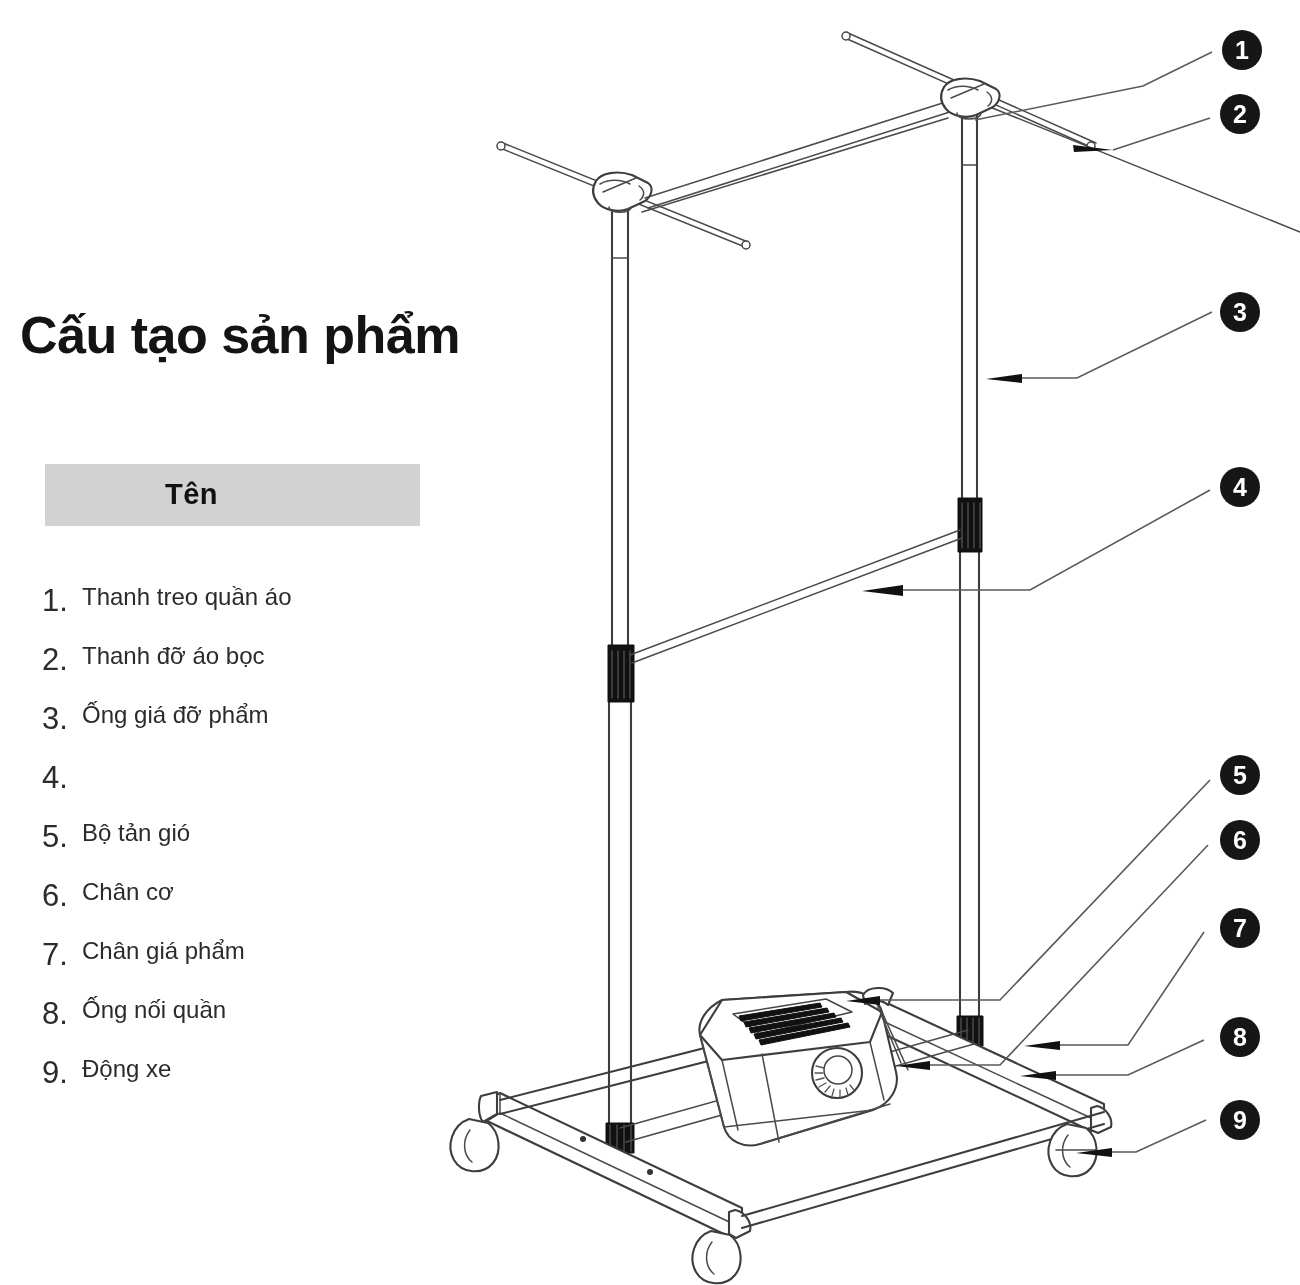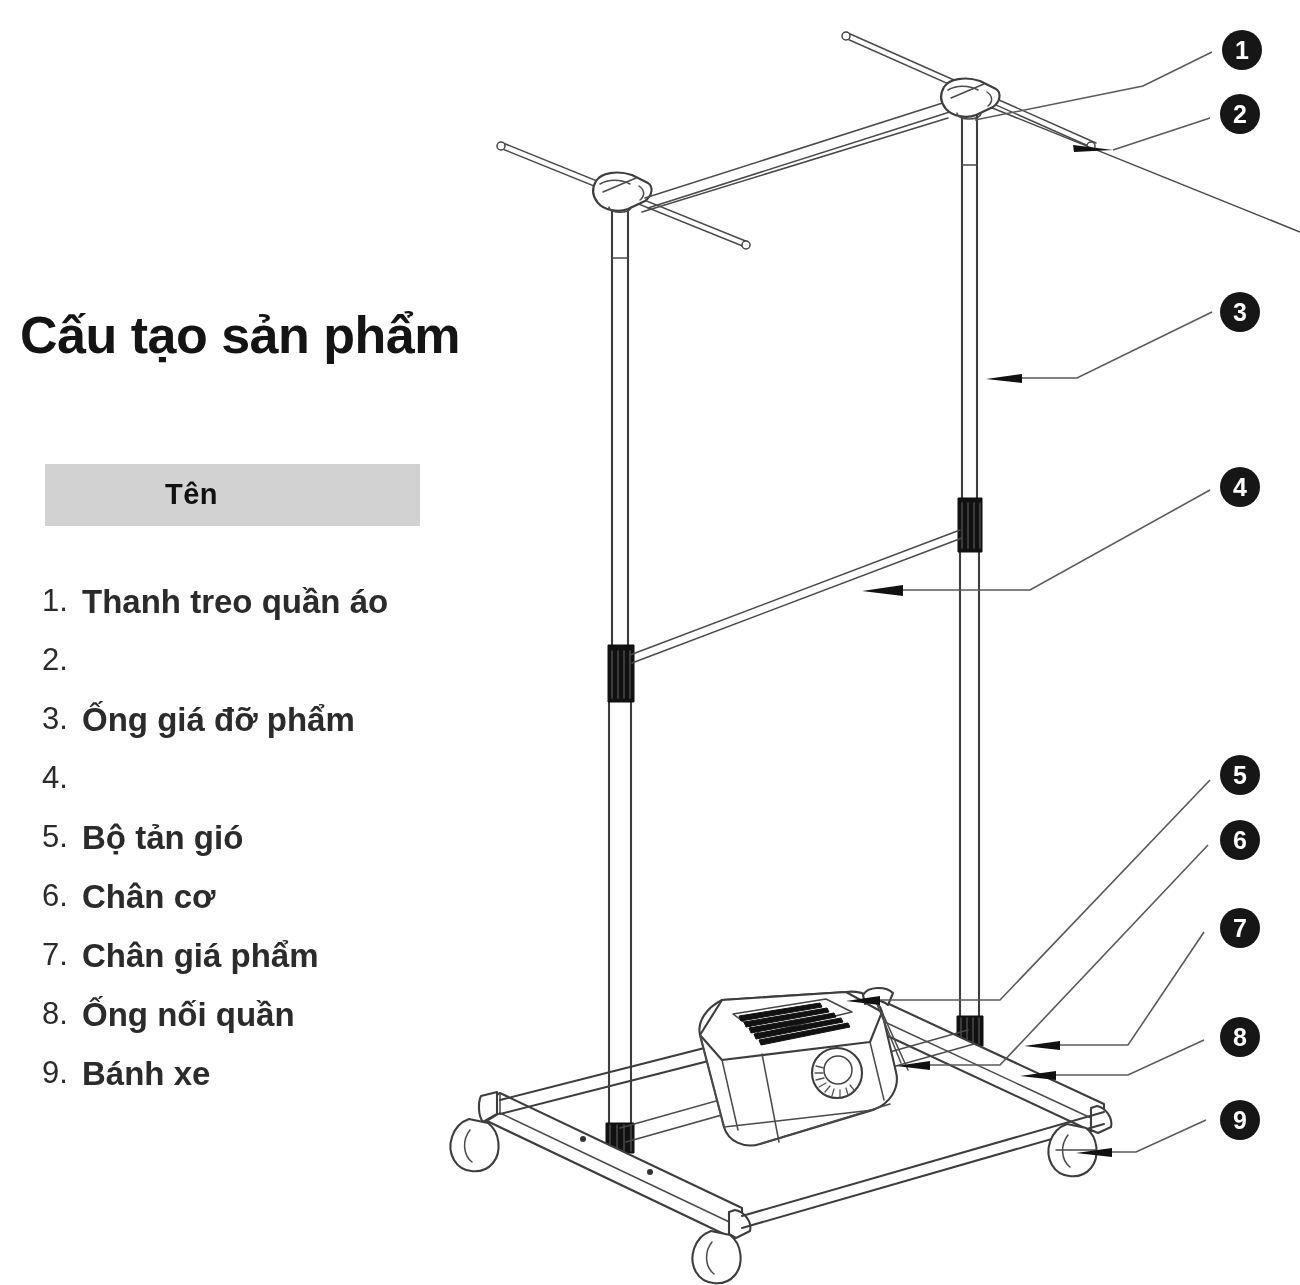--- a/index.html
+++ b/index.html
@@ -27,21 +27,21 @@
   }
   .part-row{
     position:relative;height:59px;display:flex;align-items:flex-start;
   }
   .part-num{
     width:52px;flex:0 0 52px;text-align:left;
     font-size:31px;color:#2b2b2b;font-weight:400;padding-left:12px;
     box-sizing:border-box;
   }
   .part-label{
-    font-size:33px;color:#2b2b2b;font-weight:700;white-space:nowrap;
+    font-size:24px;color:#2b2b2b;font-weight:400;white-space:nowrap;
   }
 
   
   .callout{
     position:absolute;width:40px;height:40px;border-radius:50%;
     background:#161616;color:#ffffff;
     font-size:25px;font-weight:bold;
     display:flex;align-items:center;justify-content:center;
     line-height:1;
   }
@@ -60,20 +60,21 @@
     <div id="name-header-label">Tên</div>
   </div>
 
   <div id="parts-list">
     <div class="part-row">
       <span class="part-num">1.</span>
       <span class="part-label">Thanh treo quần áo</span>
     </div>
     <div class="part-row">
       <span class="part-num">2.</span>
+      <span class="part-label">Thanh đỡ áo bọc</span>
     </div>
     <div class="part-row">
       <span class="part-num">3.</span>
       <span class="part-label">Ống giá đỡ phẩm</span>
     </div>
     <div class="part-row">
       <span class="part-num">4.</span>
     </div>
     <div class="part-row">
       <span class="part-num">5.</span>
@@ -86,21 +87,21 @@
     <div class="part-row">
       <span class="part-num">7.</span>
       <span class="part-label">Chân giá phẩm</span>
     </div>
     <div class="part-row">
       <span class="part-num">8.</span>
       <span class="part-label">Ống nối quần</span>
     </div>
     <div class="part-row">
       <span class="part-num">9.</span>
-      <span class="part-label">Bánh xe</span>
+      <span class="part-label">Động xe</span>
     </div>
   </div>
 
   <svg id="drawing" viewBox="0 0 1300 1285">
     <defs>
       <style>
         .ln{fill:none;stroke:#3d3d3d;stroke-width:2.1;stroke-linecap:round;stroke-linejoin:round;}
         .ln-t{fill:none;stroke:#4a4a4a;stroke-width:1.5;stroke-linecap:round;stroke-linejoin:round;}
         .ln-h{fill:none;stroke:#555;stroke-width:1.3;stroke-linecap:round;}
         .ld{fill:none;stroke:#5a5a5a;stroke-width:1.6;stroke-linecap:butt;}

